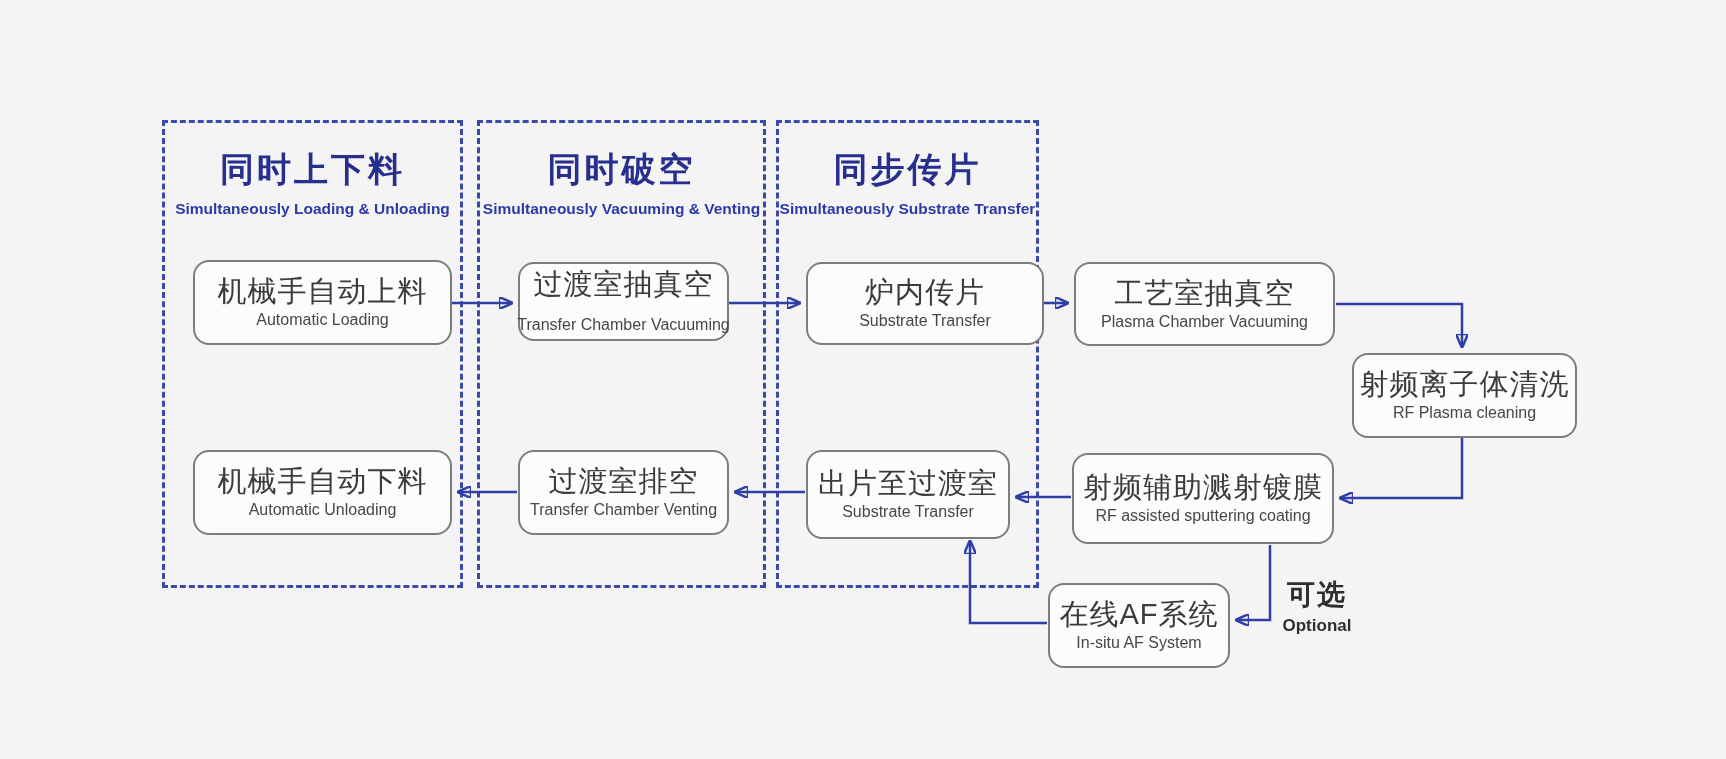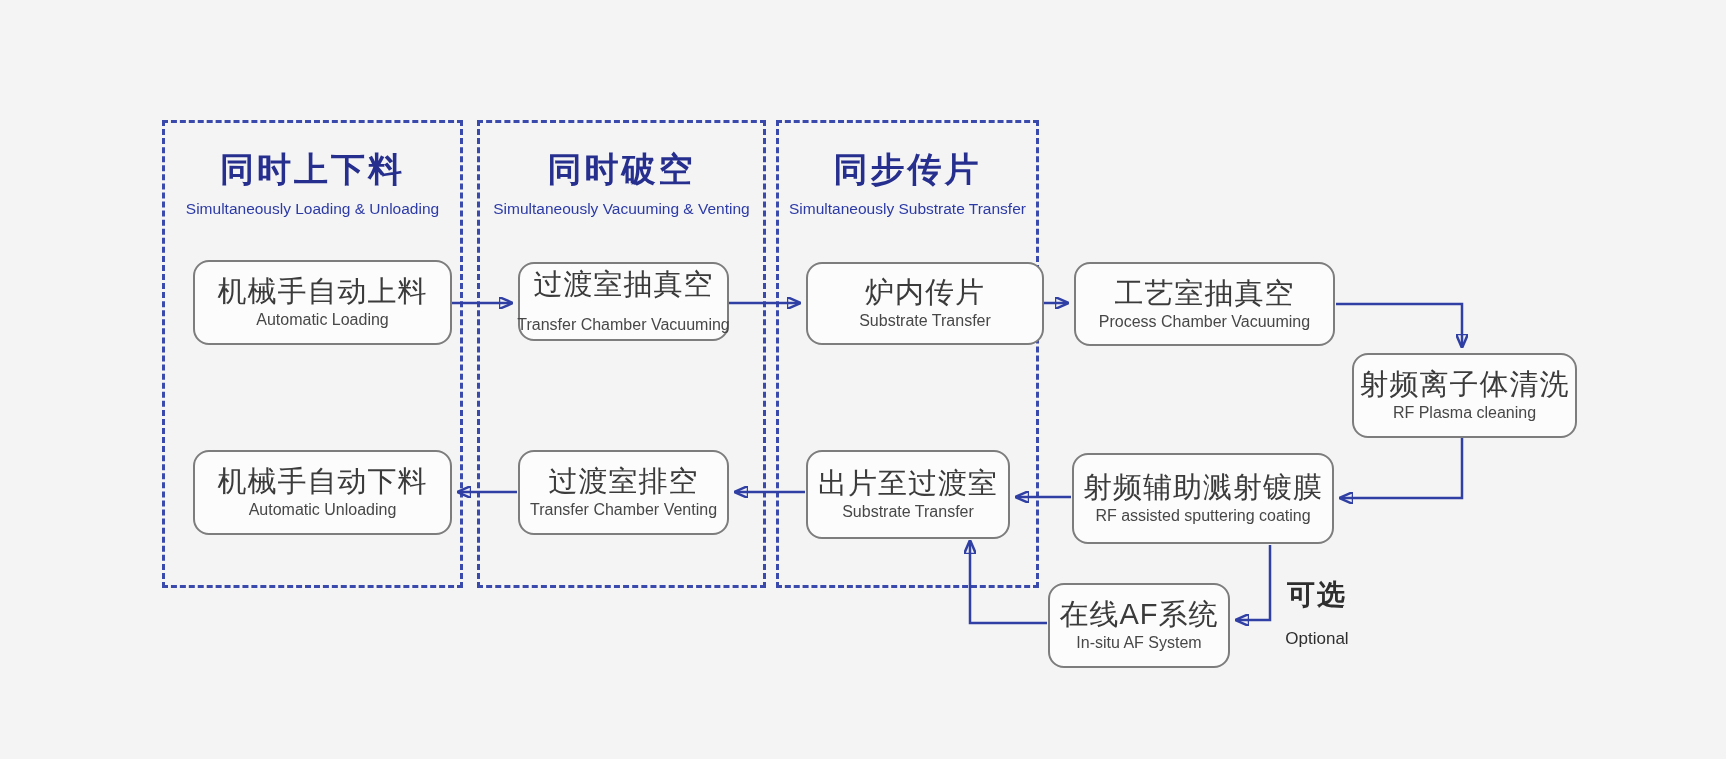--- a/index.html
+++ b/index.html
@@ -31,21 +31,21 @@
     margin-top: 24px;
     font-size: 34px;
     font-weight: bold;
     color: #262f8e;
     letter-spacing: 3px;
     white-space: nowrap;
   }
   .sec-sub {
     margin-top: 7px;
     font-size: 15.5px;
-    font-weight: normal;
+    font-weight: bold;
     color: #2c3aa6;
     white-space: nowrap;
   }
   
   .node {
     position: absolute;
     background: #fcfcfd;
     border: 2px solid #7d7d7d;
     border-radius: 16px;
     box-sizing: border-box;
@@ -101,23 +101,23 @@
   }
   .optional .zh {
     font-size: 28px;
     font-weight: 600;
     color: #2e2e2e;
     letter-spacing: 2px;
     white-space: nowrap;
   }
   .optional .en {
     font-size: 17px;
-    font-weight: 400;
+    font-weight: 700;
     color: #2e2e2e;
-    margin-top: 15px;
+    margin-top: 2px;
     white-space: nowrap;
   }
 </style>
 </head>
 <body>
 
 <div class="canvas">
 
   <div class="section sec1">
     <div class="sec-title">同时上下料</div>
@@ -157,21 +157,21 @@
   <div class="node n-b">
     <div class="zh">过渡室抽真空</div>
     <div class="en">Transfer Chamber Vacuuming</div>
   </div>
   <div class="node n-c">
     <div class="zh">炉内传片</div>
     <div class="en">Substrate Transfer</div>
   </div>
   <div class="node n-d">
     <div class="zh">工艺室抽真空</div>
-    <div class="en">Process Chamber Vacuuming</div>
+    <div class="en">Plasma Chamber Vacuuming</div>
   </div>
   <div class="node n-e">
     <div class="zh">射频离子体清洗</div>
     <div class="en">RF Plasma cleaning</div>
   </div>
   <div class="node n-f">
     <div class="zh">射频辅助溅射镀膜</div>
     <div class="en">RF assisted sputtering coating</div>
   </div>
   <div class="node n-g">

